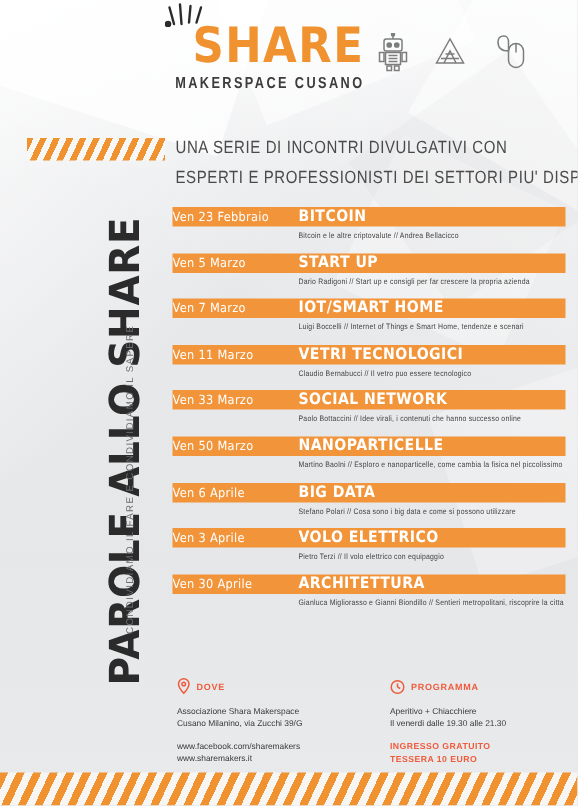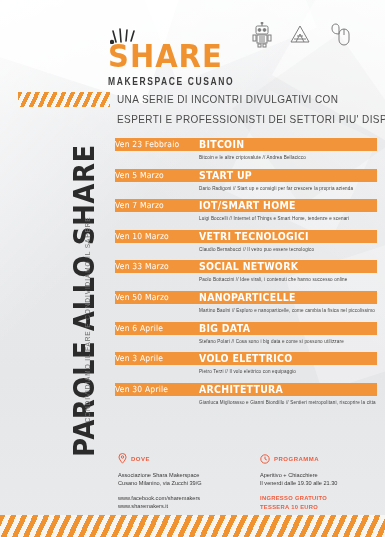--- a/index.html
+++ b/index.html
@@ -19,21 +19,21 @@
   .facet{position:absolute;background:rgba(255,255,255,.45);}
   .f1{width:210px;height:130px;left:-40px;top:-55px;transform:rotate(18deg);background:rgba(255,255,255,.75);}
   .f2{width:150px;height:120px;left:150px;top:-60px;transform:rotate(-22deg);background:rgba(255,255,255,.55);}
   .f3{width:140px;height:150px;left:300px;top:-30px;transform:rotate(30deg);background:rgba(255,255,255,.5);}
   .f4{width:120px;height:110px;left:240px;top:110px;transform:rotate(25deg);background:rgba(255,255,255,.3);}
   .f5{width:160px;height:120px;left:300px;top:250px;transform:rotate(-18deg);background:rgba(255,255,255,.28);}
   .f6{width:130px;height:120px;left:255px;top:60px;transform:rotate(-35deg);background:rgba(0,0,0,.018);}
 
   
   .header{position:absolute;left:0;top:0;width:385px;height:86px;}
-  .logo-wrap{position:absolute;left:108px;top:28px;width:135px;text-align:left;}
+  .logo-wrap{position:absolute;left:108px;top:2px;width:135px;text-align:right;}
   .spark{position:relative;height:16px;}
   .spark svg{position:absolute;left:2px;top:0;}
   .logo-word{
     font-family:"DejaVu Sans",sans-serif;
     font-weight:bold;font-size:29px;letter-spacing:1px;
     color:#f0922f;line-height:1;margin-top:-2px;
     transform:scaleY(1.12);
   }
   .logo-sub{
     font-family:"Liberation Sans",sans-serif;
@@ -222,21 +222,21 @@
     <div class="event">
       <div class="ev-bar">
         <span class="ev-date">Ven 7 Marzo</span>
         <span class="ev-title">IOT/SMART HOME</span>
       </div>
       <div class="ev-desc">Luigi Boccelli  //  Internet of Things e Smart Home, tendenze e scenari</div>
     </div>
 
     <div class="event">
       <div class="ev-bar">
-        <span class="ev-date">Ven 10 Marzo</span>
+        <span class="ev-date">Ven 11 Marzo</span>
         <span class="ev-title">VETRI TECNOLOGICI</span>
       </div>
       <div class="ev-desc">Claudio Bernabucci  //  Il vetro puo essere tecnologico</div>
     </div>
 
     <div class="event">
       <div class="ev-bar">
         <span class="ev-date">Ven 33 Marzo</span>
         <span class="ev-title">SOCIAL NETWORK</span>
       </div>

